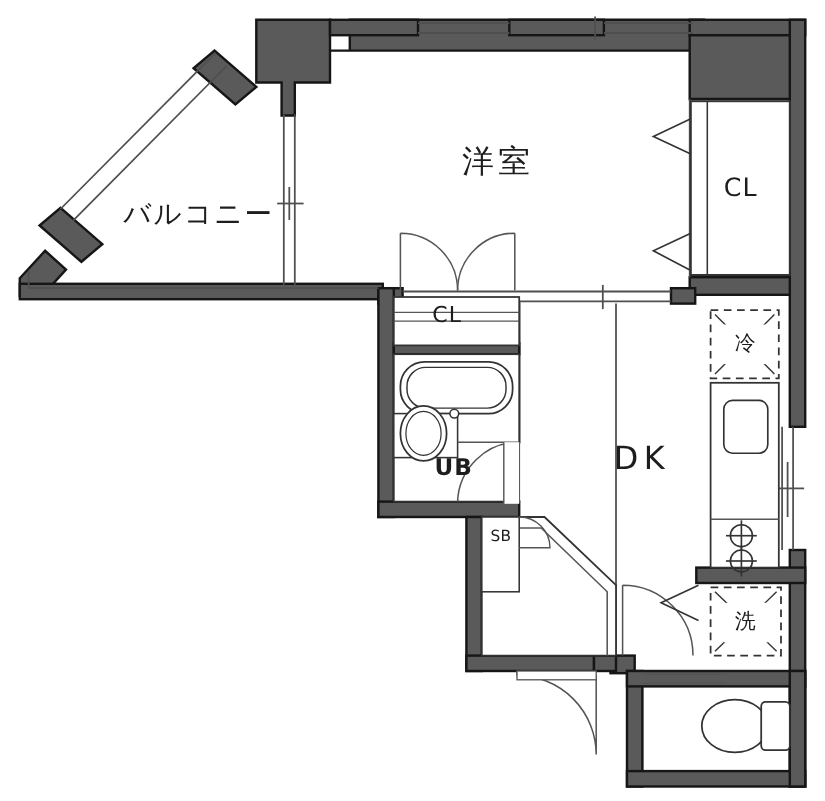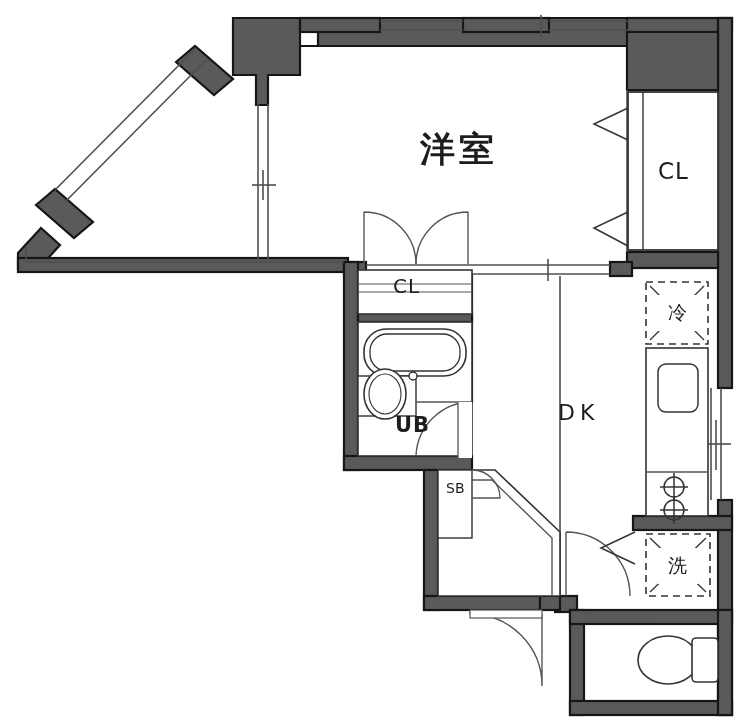--- a/index.html
+++ b/index.html
@@ -2,22 +2,22 @@
 <html><head>
 <meta charset="utf-8">
 <style>
   html,body{margin:0;padding:0;background:#ffffff;}
   body{font-family:"DejaVu Sans","Liberation Sans",sans-serif;}
   #plan-root{position:relative;width:750px;height:728px;background:#ffffff;overflow:hidden;}
   #plan-svg{position:absolute;left:0;top:0;width:750px;height:728px;display:block;}
   .room-label{position:absolute;color:#1d1d1d;white-space:nowrap;line-height:1;
               font-family:"DejaVu Sans","Liberation Sans",sans-serif;}
   .lbl-balcony{font-size:25px;letter-spacing:2px;}
-  .lbl-yoshitsu{font-size:35px;letter-spacing:4px;font-weight:700;}
-  .lbl-dk{font-size:22px;letter-spacing:5px;}
+  .lbl-yoshitsu{font-size:29px;letter-spacing:4px;font-weight:400;}
+  .lbl-dk{font-size:29px;letter-spacing:5px;}
   .lbl-cl{font-size:23px;letter-spacing:1px;}
   .lbl-cl-small{font-size:20px;letter-spacing:1px;}
   .lbl-ub{font-size:21px;letter-spacing:1px;font-weight:bold;}
   .lbl-sb{font-size:14px;letter-spacing:0px;}
   .lbl-kanji-sm{font-size:19px;}
 </style>
 </head>
 <body>
 
 <div id="plan-root">
@@ -194,20 +194,21 @@
     <g>
       <ellipse cx="668" cy="660" rx="30" ry="24" fill="#ffffff" stroke="#333333" stroke-width="1.6"></ellipse>
       <rect x="692" y="638" width="26" height="44" rx="4" ry="4" fill="#ffffff" stroke="#333333" stroke-width="1.6"></rect>
 
       <line x1="584" y1="613" x2="660" y2="613" stroke="#555555" stroke-width="1.2"></line>
       <line x1="584" y1="621" x2="660" y2="621" stroke="#555555" stroke-width="1.2"></line>
     </g>
 
   </svg>
 
+  <div class="room-label lbl-balcony" style="left:112px;top:182px;">バルコニー</div>
 
   <div class="room-label lbl-yoshitsu" style="left:420px;top:132px;">洋室</div>
 
   <div class="room-label lbl-dk" style="left:558px;top:402px;">DK</div>
 
   <div class="room-label lbl-cl" style="left:658px;top:160px;">CL</div>
 
   <div class="room-label lbl-cl-small" style="left:393px;top:276px;">CL</div>
 
   <div class="room-label lbl-ub" style="left:395px;top:415px;">UB</div>

